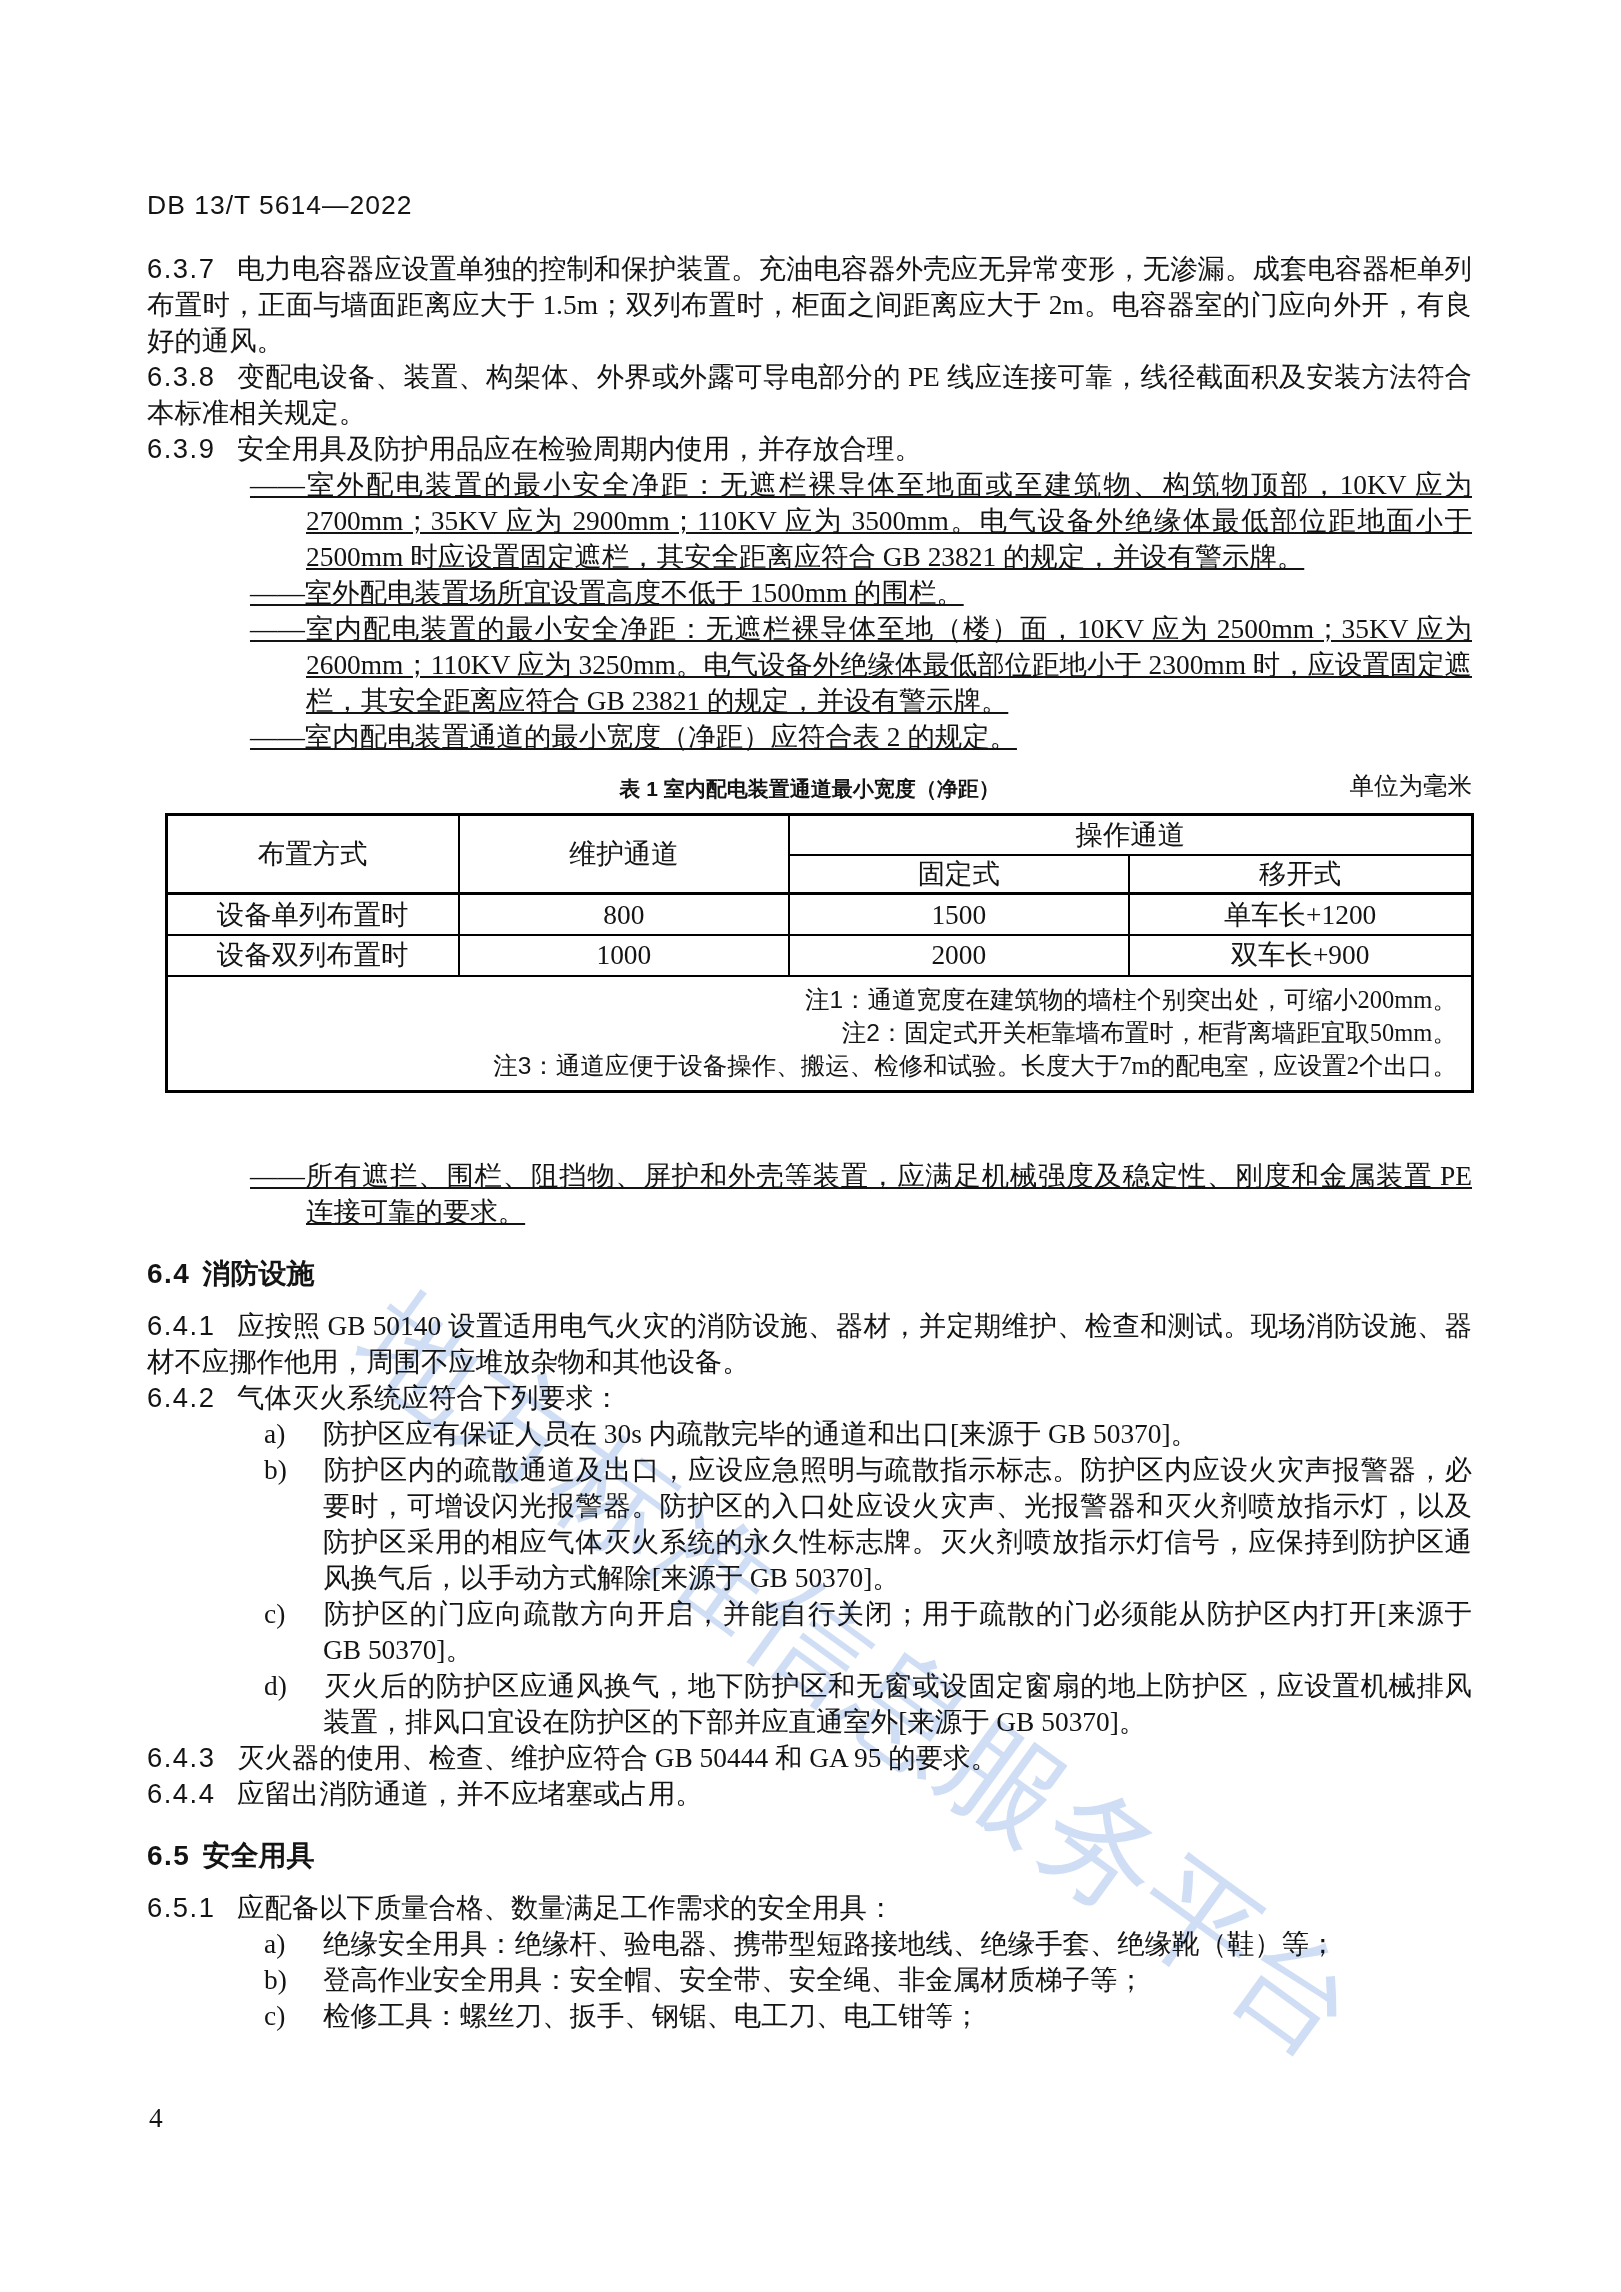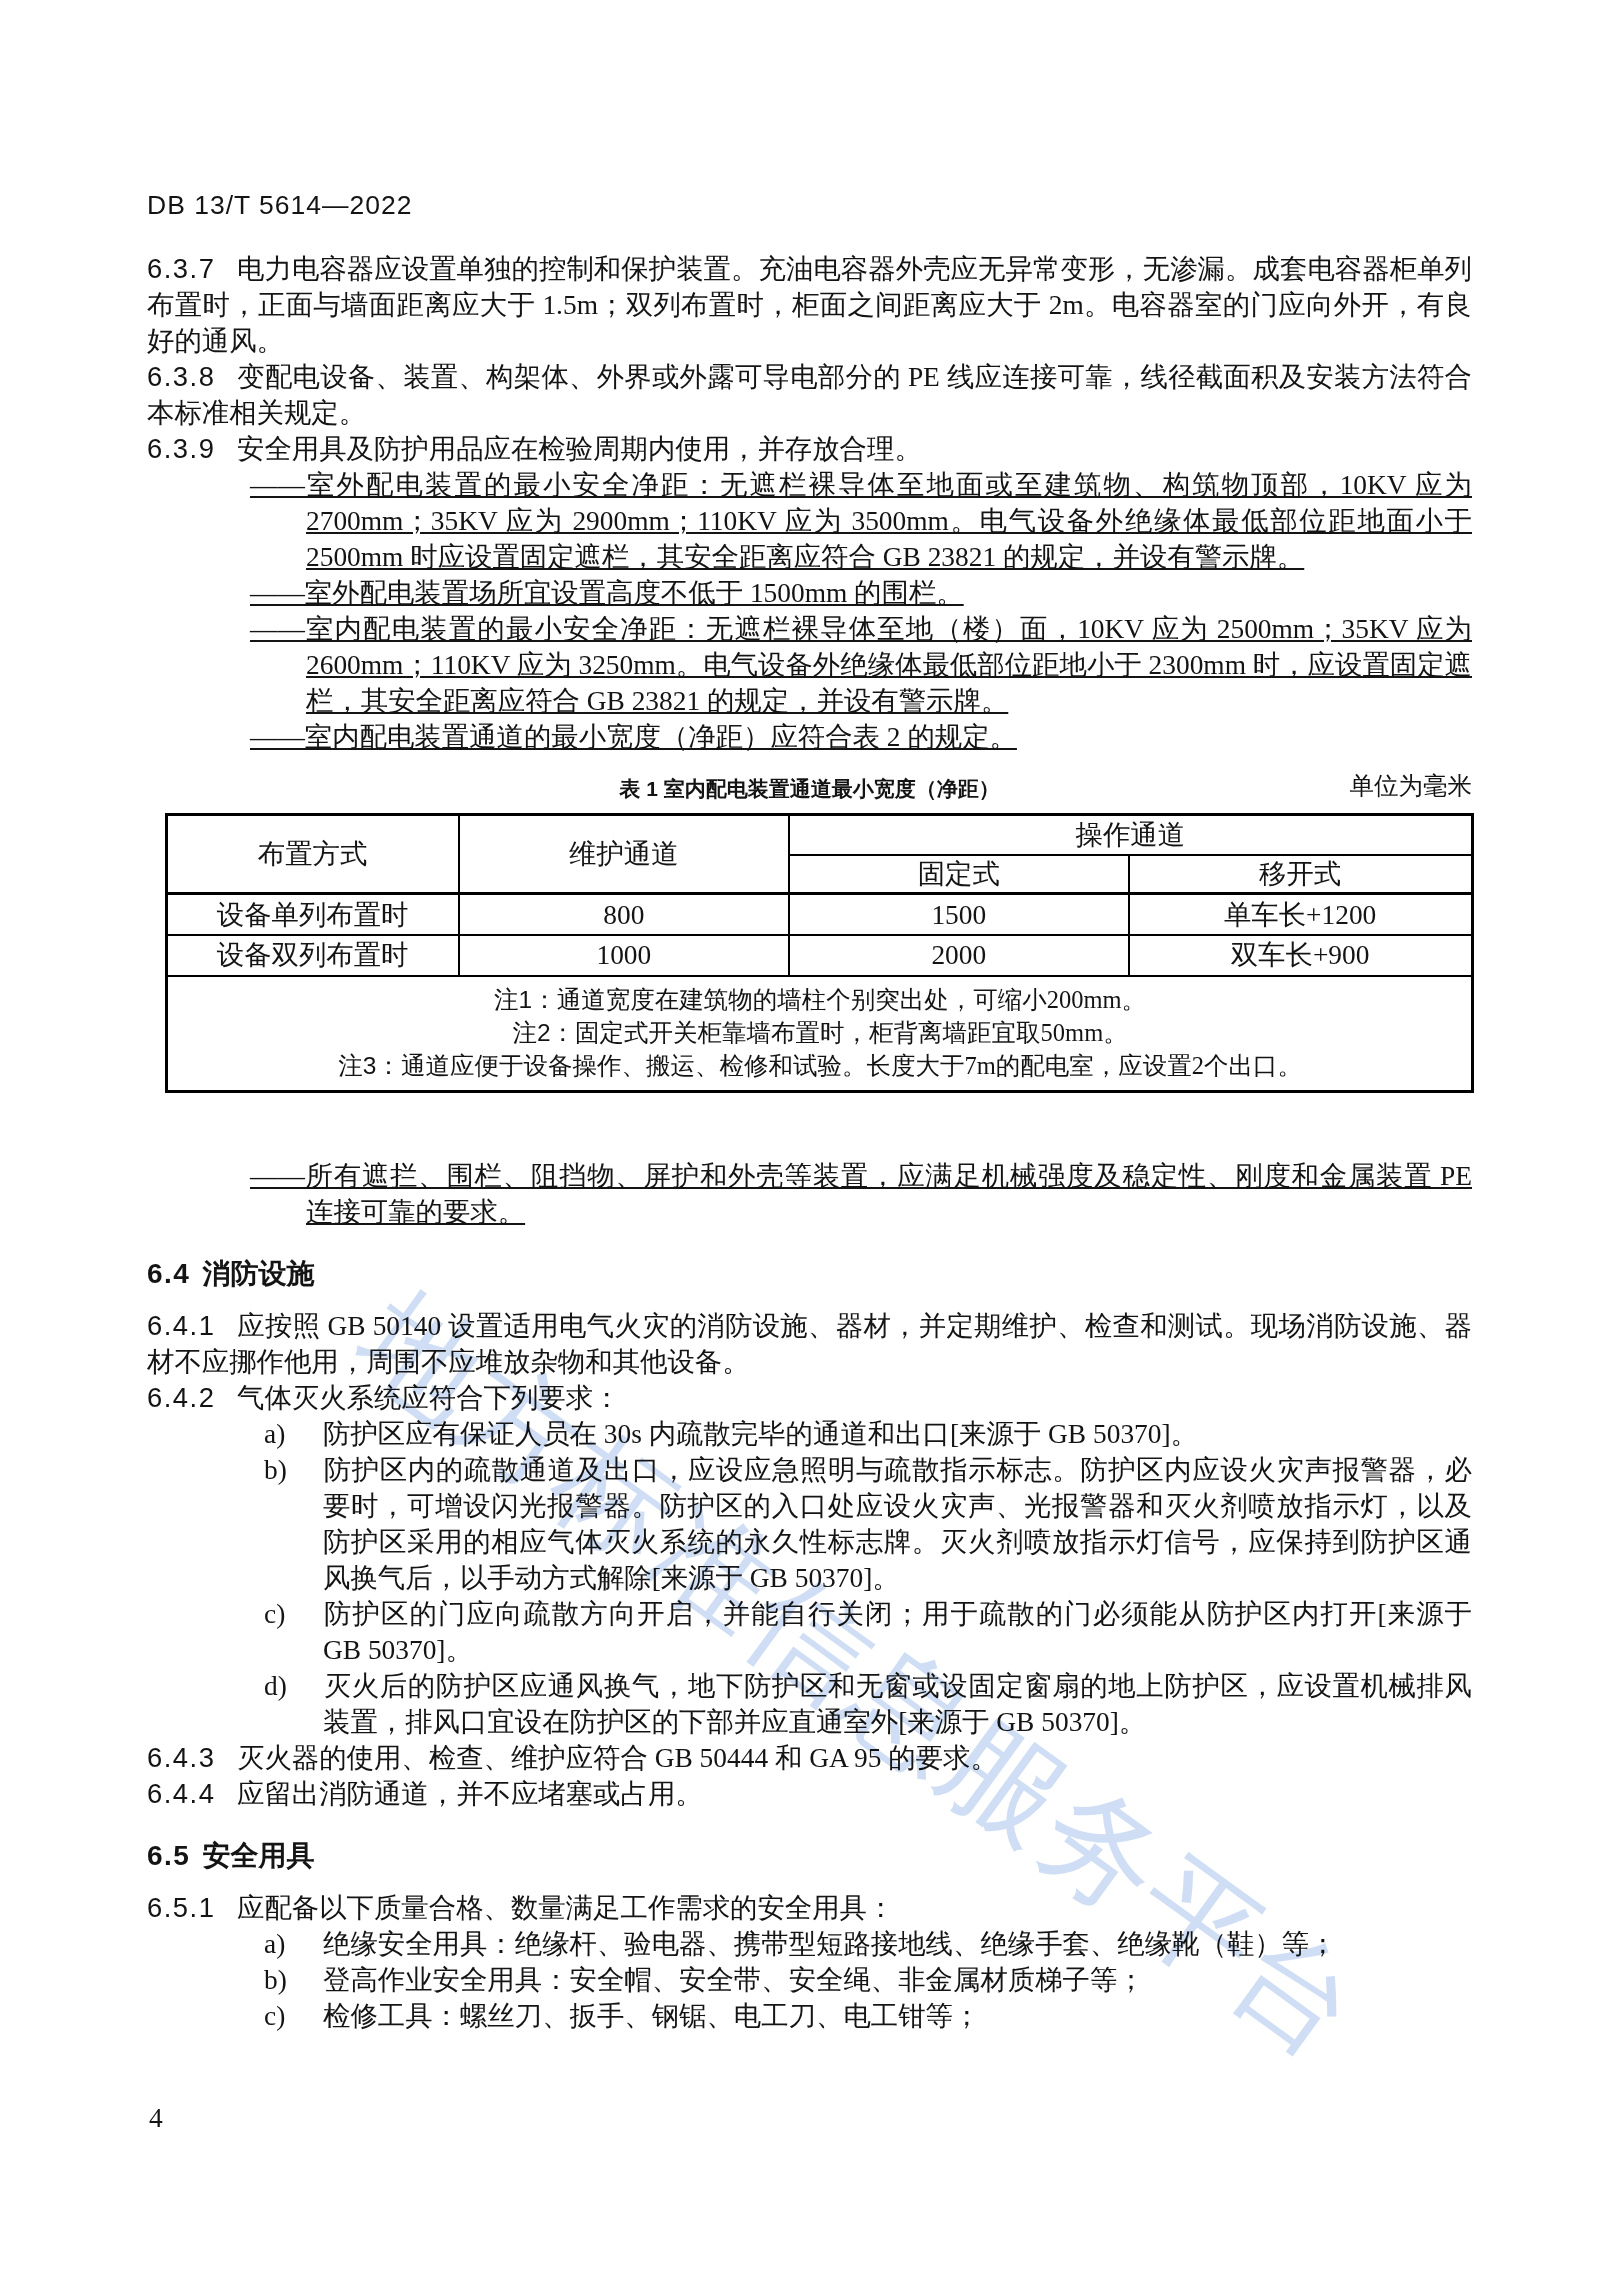--- a/index.html
+++ b/index.html
@@ -91,21 +91,21 @@
     font-weight:normal;
     text-align:center;
     vertical-align:middle;
     padding:0;
   }
   table.t1 .hr1{height:40px;}
   table.t1 .hr2{height:39px;}
   table.t1 .dr{height:41px;}
   table.t1 .thick-b{border-bottom:3.9px solid #000;}
   table.t1 td.notes{
-    text-align:center;
+    text-align:right;
     padding:5.9px 13.7px 7.8px 15.7px;
     font-size:24.5px;line-height:33px;
   }
   .note-label{
     font-family:"Liberation Sans","DejaVu Sans",sans-serif;
   }
   .after-table{margin-top:65px;}
   .page-num{
     position:absolute;left:149px;top:2103px;
     font-size:27.4px;z-index:1;

